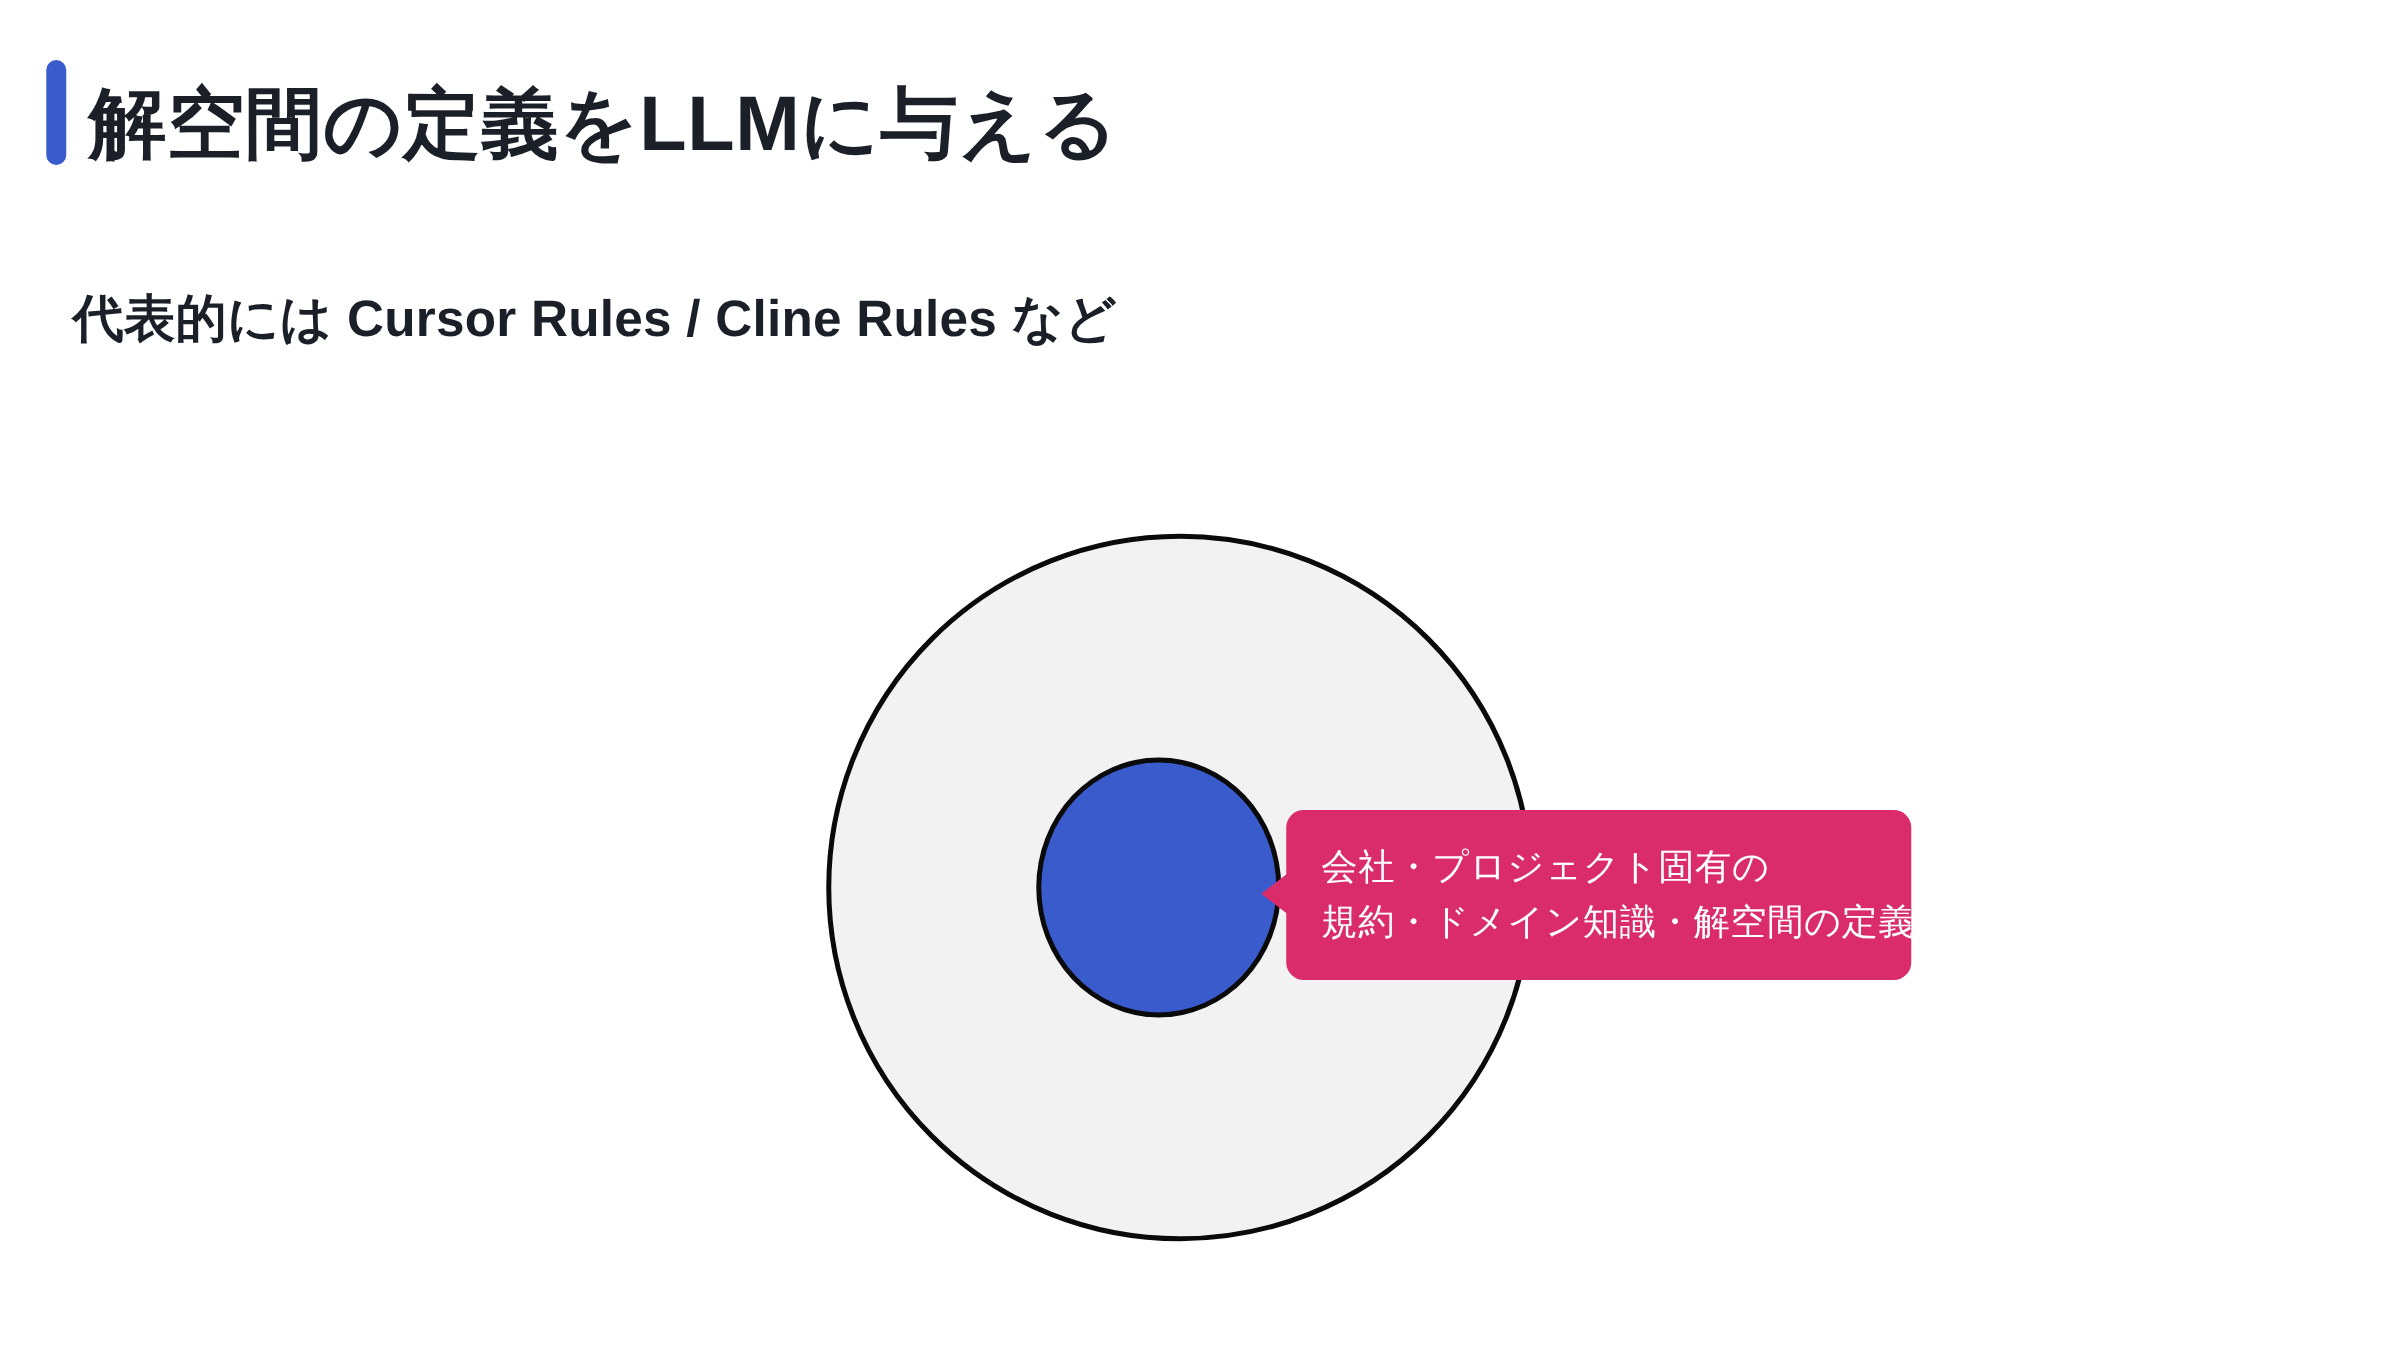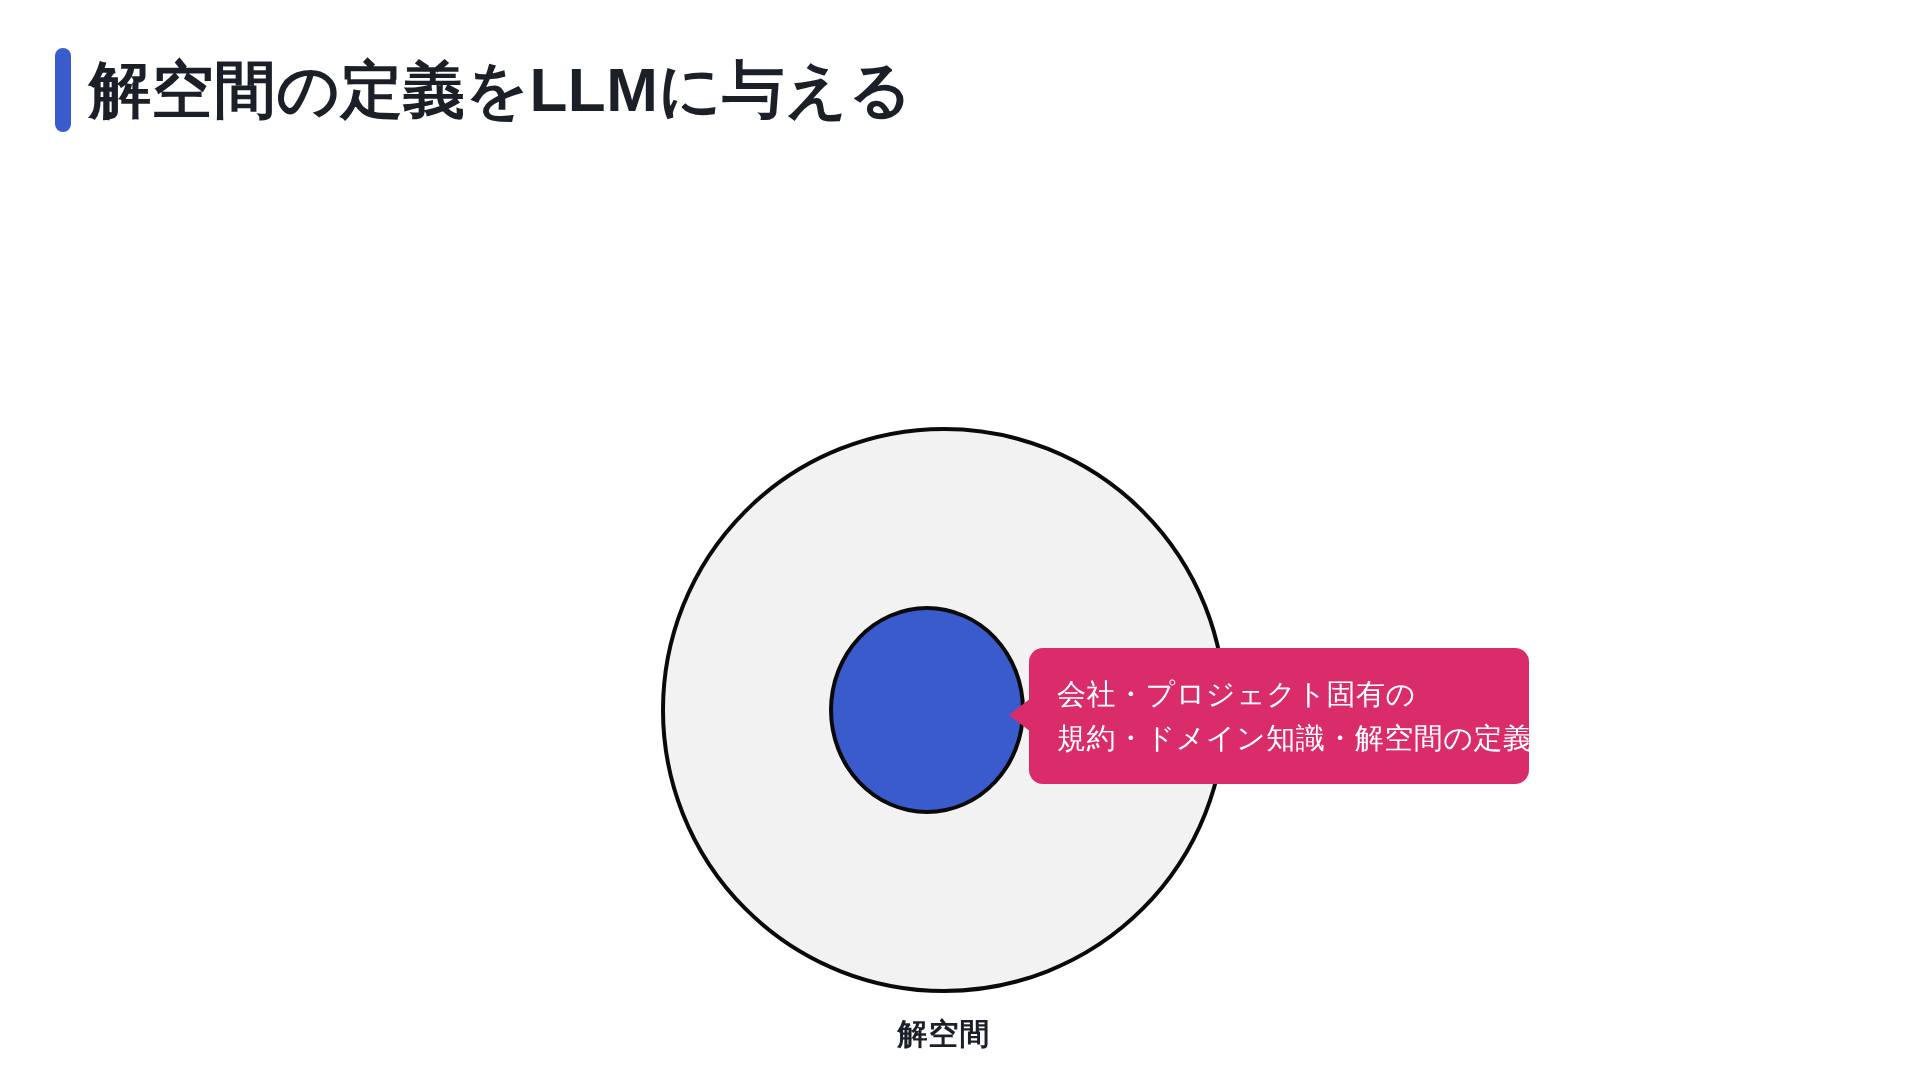--- a/index.html
+++ b/index.html
@@ -19,24 +19,24 @@
 
   .slide {
     position: absolute;
     inset: 0;
     background: #ffffff;
   }
 
   
   .title-row {
     position: absolute;
-    left: 55px;
+    left: 37px;
     top: 48px;
     display: flex;
-    align-items: center;
+    align-items: flex-end;
     gap: 18px;
   }
   .title-accent-bar {
     width: 16px;
     height: 84px;
     border-radius: 9px;
     background: #3A5BCC;
     flex: 0 0 auto;
   }
   .page-title {
@@ -150,31 +150,31 @@
 <body>
 
 <div class="slide">
 
   <div class="title-row">
     <div class="title-accent-bar"></div>
     <div class="page-title">解空間の定義をLLMに与える</div>
   </div>
 
   <div class="body-text">
+    <span class="line">代表的には Cursor Rules / Cline Rules など</span>
   </div>
 
   <div class="diagram">
 
     <div class="outer-circle"></div>
 
     <div class="inner-circle"></div>
 
     <div class="callout">
       <div class="callout-tail"></div>
       <div class="callout-line">会社・プロジェクト固有の</div>
       <div class="callout-line">規約・ドメイン知識・解空間の定義</div>
     </div>
 
-    <div class="diagram-caption">解空間</div>
 
   </div>
 
 </div>
 
 </body></html>

